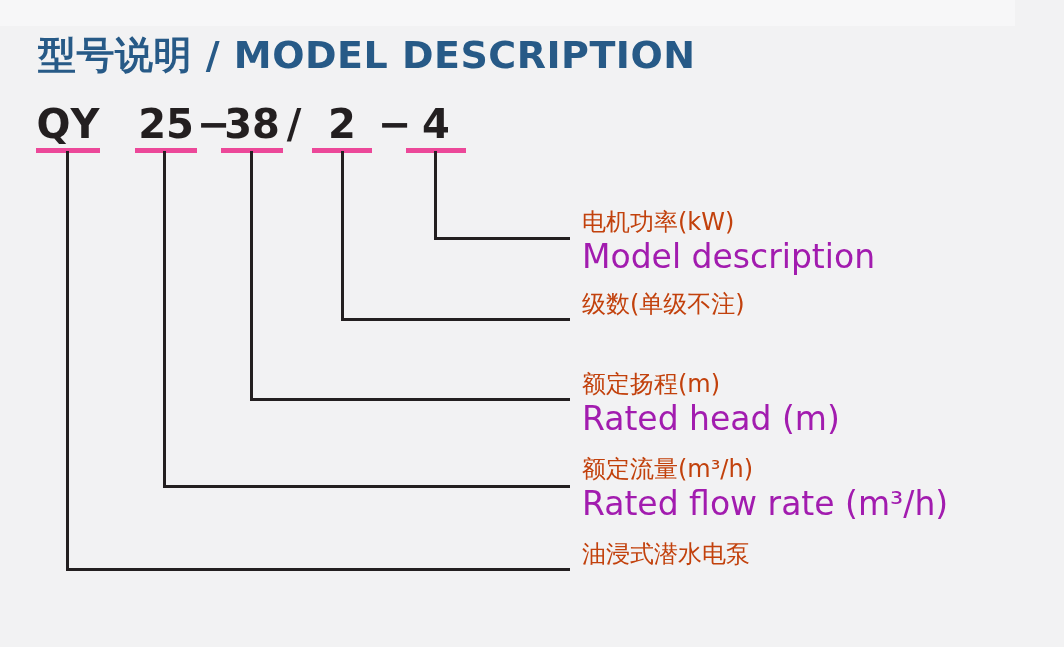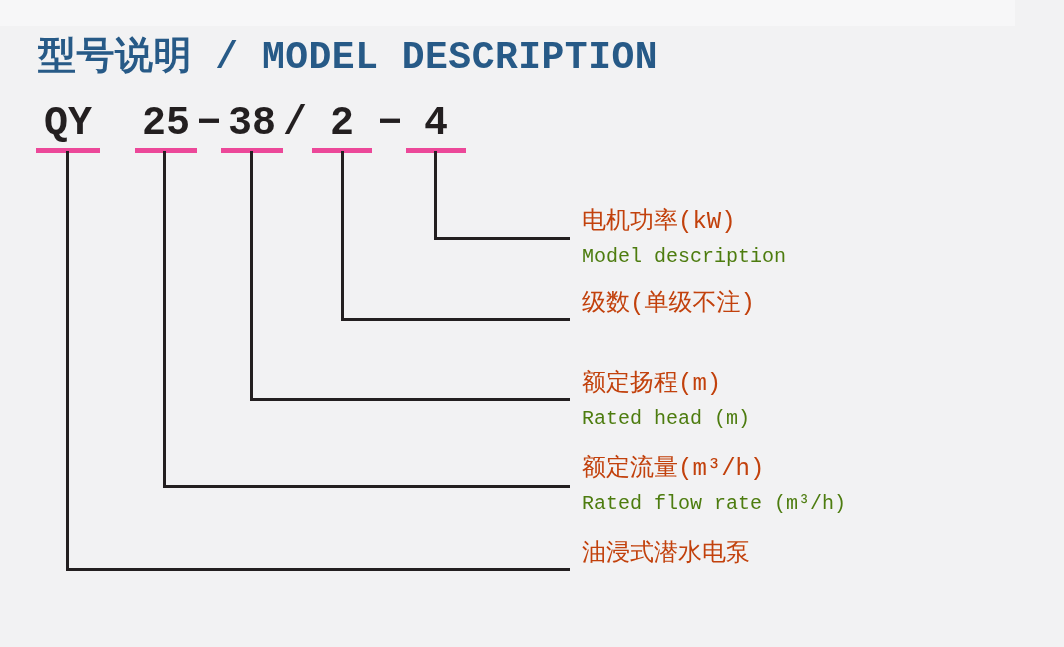--- a/index.html
+++ b/index.html
@@ -7,21 +7,20 @@
     padding: 0;
     background: #f2f2f3;
     font-family: "DejaVu Sans", "Liberation Sans", sans-serif;
   }
   .page {
     position: relative;
     width: 1015px;
     height: 647px;
     background: #f2f2f3;
     overflow: hidden;
-    font-family: Liberation Mono, monospace;
   }
   .top-band {
     position: absolute;
     left: 0; top: 0;
     width: 1064px; height: 26px;
     background: #f7f7f8;
   }
   .title {
     position: absolute;
     left: 38px;
@@ -73,23 +72,23 @@
     position: absolute;
     left: 582px;
     white-space: nowrap;
   }
   .callout .zh {
     font-size: 24px;
     line-height: 36px;
     color: #c2410c;
   }
   .callout .en {
-    font-size: 20px;
+    font-size: 33px;
     line-height: 34px;
-    color: #4d7c0f;
+    color: #a21caf;
   }
   .callout-power  { top: 204px; }
   .callout-stages { top: 286px; }
   .callout-head   { top: 366px; }
   .callout-flow   { top: 451px; }
   .callout-type   { top: 536px; }
 </style>
 </head>
 <body>
 

